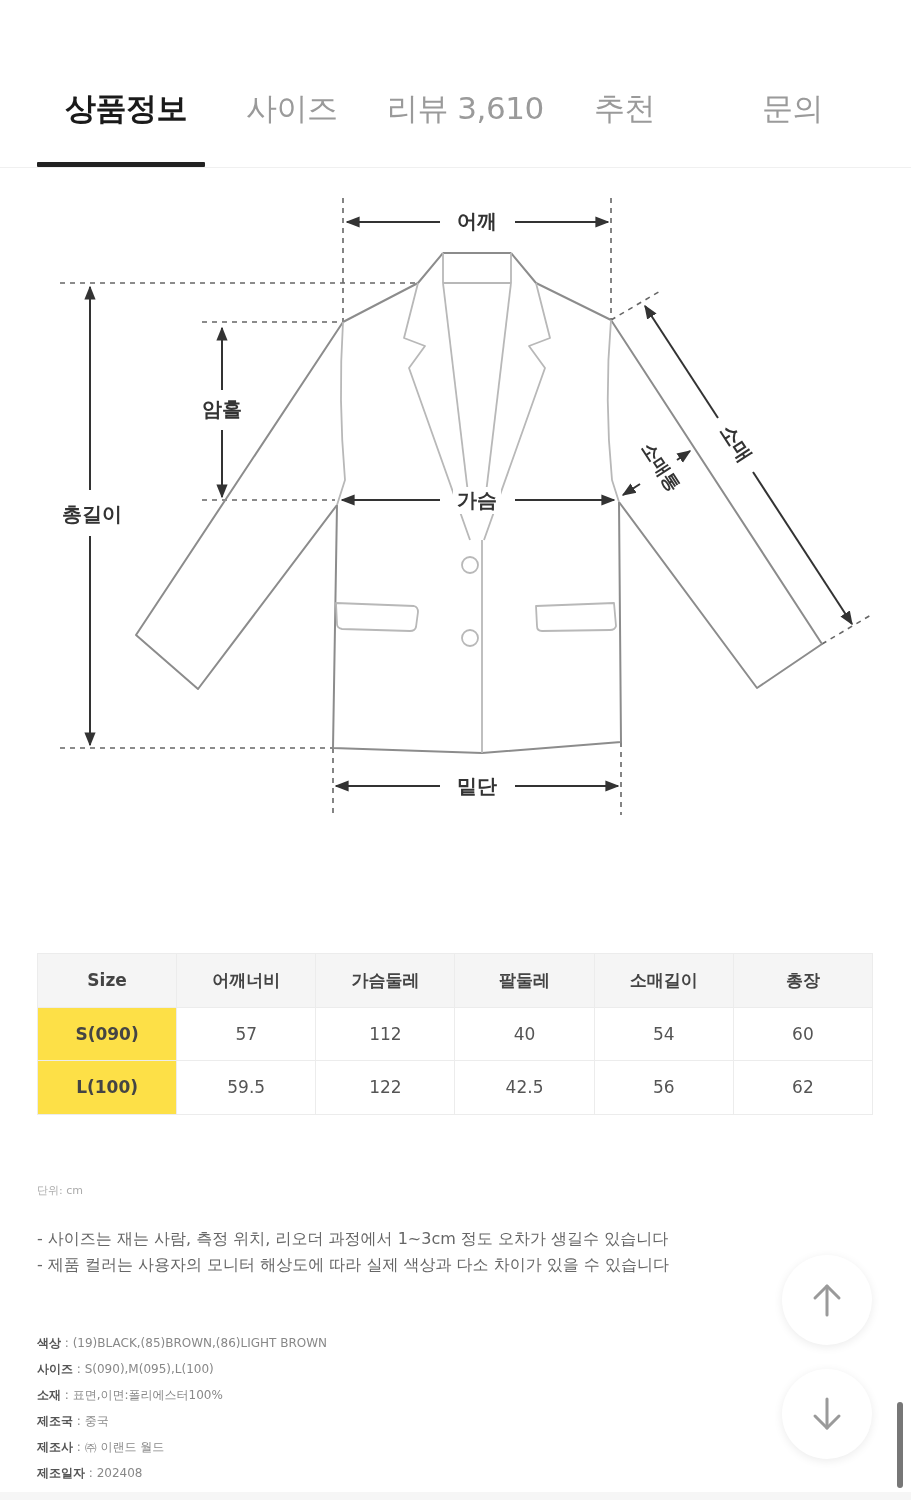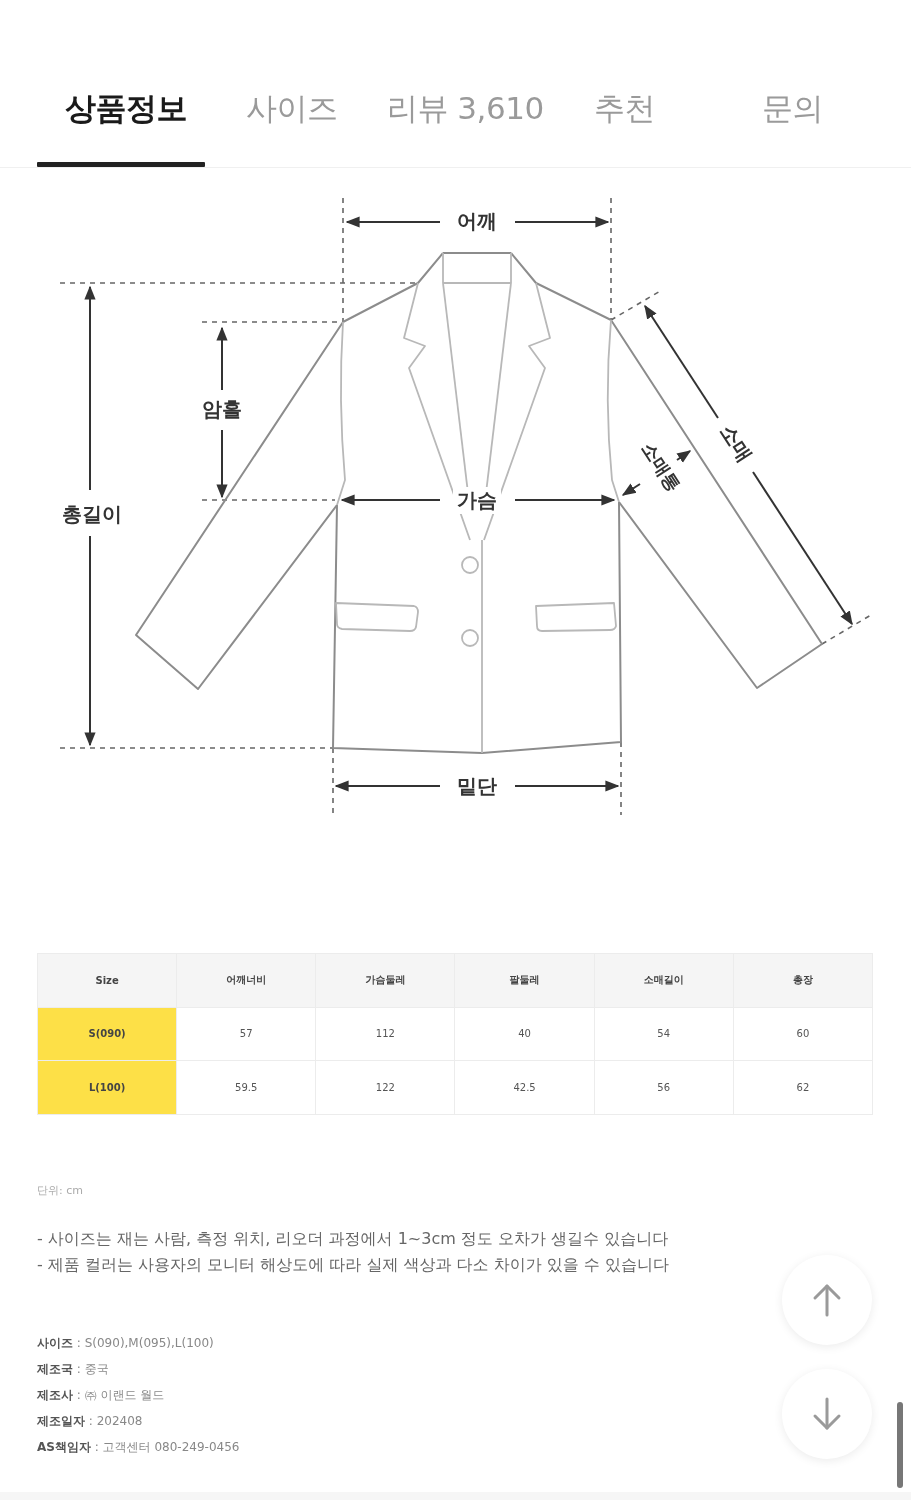--- a/index.html
+++ b/index.html
@@ -9,21 +9,21 @@
   .tabs { position: absolute; left: 0; top: 0; width: 911px; height: 120px; border-bottom: 1px solid #f0f0f0; margin-top: 48px; }
   .tab { position: absolute; top: 40px; font-size: 31px; color: #9a9a9a; white-space: nowrap; letter-spacing: -0.5px; }
   .tab.active { color: #1a1a1a; font-weight: bold; }
   .tab-indicator { position: absolute; left: 37px; top: 114px; width: 168px; height: 5px; background: #222; border-radius: 1px; }
 
   .diagram { position: absolute; left: 0; top: 160px; width: 725px; height: 700px; }
   .diagram svg { position: absolute; left: 0; top: 0; }
   .dlabel { position: absolute; font-size: 20px; font-weight: bold; color: #333; background: #fff; padding: 0 4px; white-space: nowrap; }
   .dlabel.rot { transform-origin: center center; }
 
-  .size-table { position: absolute; left: 37px; top: 953px; width: 836px; border-collapse: collapse; font-size: 10px; }
+  .size-table { position: absolute; left: 37px; top: 953px; width: 836px; border-collapse: collapse; font-size: 17px; }
   .size-table td, .size-table th { border: 1px solid #ececec; text-align: center; height: 53.5px; width: 139px; color: #555; font-weight: normal; }
   .size-table th { background: #f5f5f5; font-weight: bold; color: #444; }
   .size-table td.size-cell { background: #fde047; font-weight: bold; color: #444; }
 
   .unit { position: absolute; left: 37px; top: 1183px; font-size: 11px; color: #aaa; }
   .notes { position: absolute; left: 37px; top: 1226px; font-size: 16px; color: #666; line-height: 26px; }
 
   .info { position: absolute; left: 37px; top: 1330px; font-size: 12px; color: #888; line-height: 26px; }
   .info .k { color: #555; font-weight: bold; }
 
@@ -143,21 +143,23 @@
   </table>
 
 <div class="unit">단위: cm</div>
 
 <div class="notes">
   <div>- 사이즈는 재는 사람, 측정 위치, 리오더 과정에서 1~3cm 정도 오차가 생길수 있습니다</div>
   <div>- 제품 컬러는 사용자의 모니터 해상도에 따라 실제 색상과 다소 차이가 있을 수 있습니다</div>
 </div>
 
 <div class="info">
+  <div><span class="k">색상</span><span> : (19)BLACK,(85)BROWN,(86)LIGHT BROWN</span></div>
   <div><span class="k">사이즈</span><span> : S(090),M(095),L(100)</span></div>
+  <div><span class="k">소재</span><span> : 표면,이면:폴리에스터100%</span></div>
   <div><span class="k">제조국</span><span> : 중국</span></div>
   <div><span class="k">제조사</span><span> : ㈜ 이랜드 월드</span></div>
   <div><span class="k">제조일자</span><span> : 202408</span></div>
   <div><span class="k">AS책임자</span><span> : 고객센터 080-249-0456</span></div>
 </div>
 
 <div class="fab" style="top:1255px">
   <svg width="32" height="36" viewBox="0 0 32 36">
     <g stroke="#9a9a9a" stroke-width="3" fill="none" stroke-linecap="round" stroke-linejoin="round">
       <line x1="16" y1="33" x2="16" y2="4"></line>

